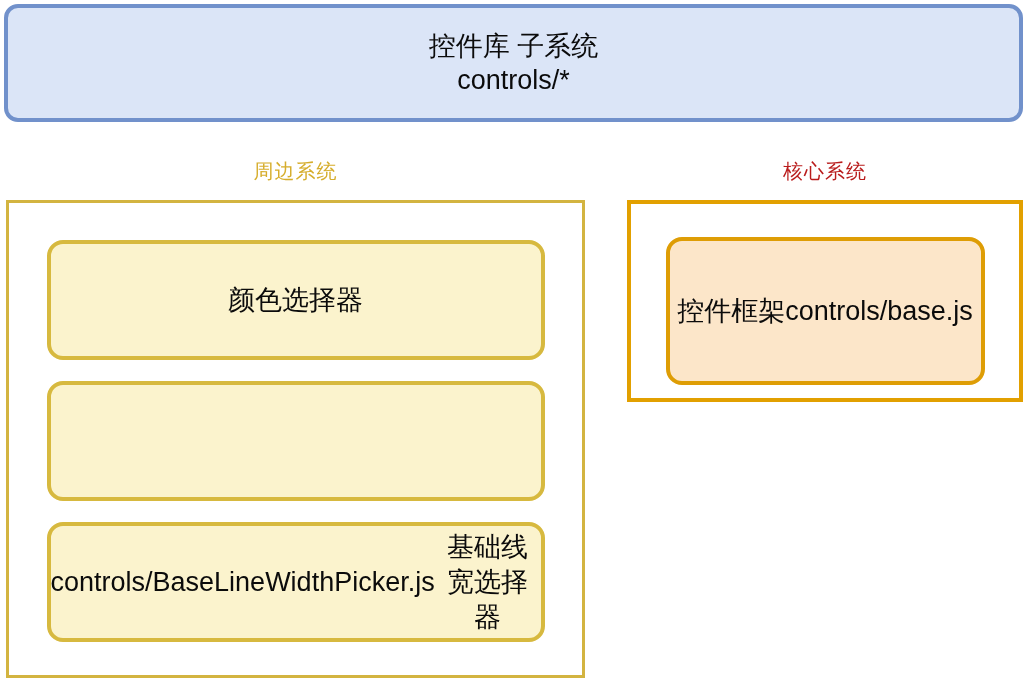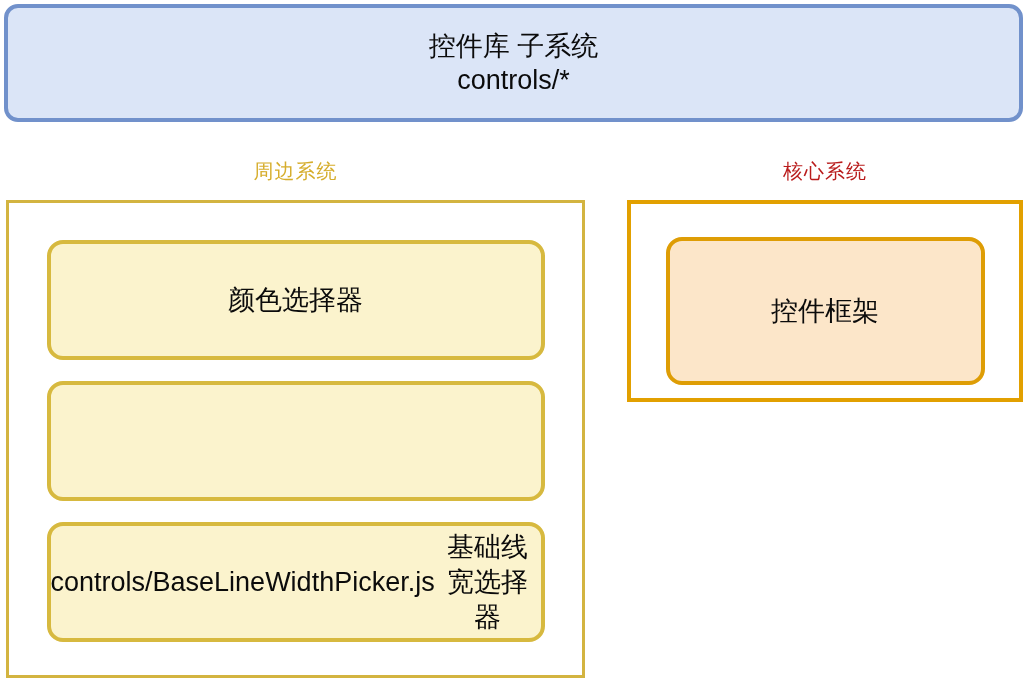--- a/index.html
+++ b/index.html
@@ -116,16 +116,17 @@
     <div class="node yellow">
       <div>controls/BaseLineWidthPicker.js</div>
       <div>基础线宽选择器</div>
     </div>
   </div>
 
   <div class="group-label core">核心系统</div>
   <div class="group-box core">
     <div class="node orange">
       <div>控件框架</div>
+      <div>controls/base.js</div>
     </div>
   </div>
 
 </div>
 
 </body></html>

